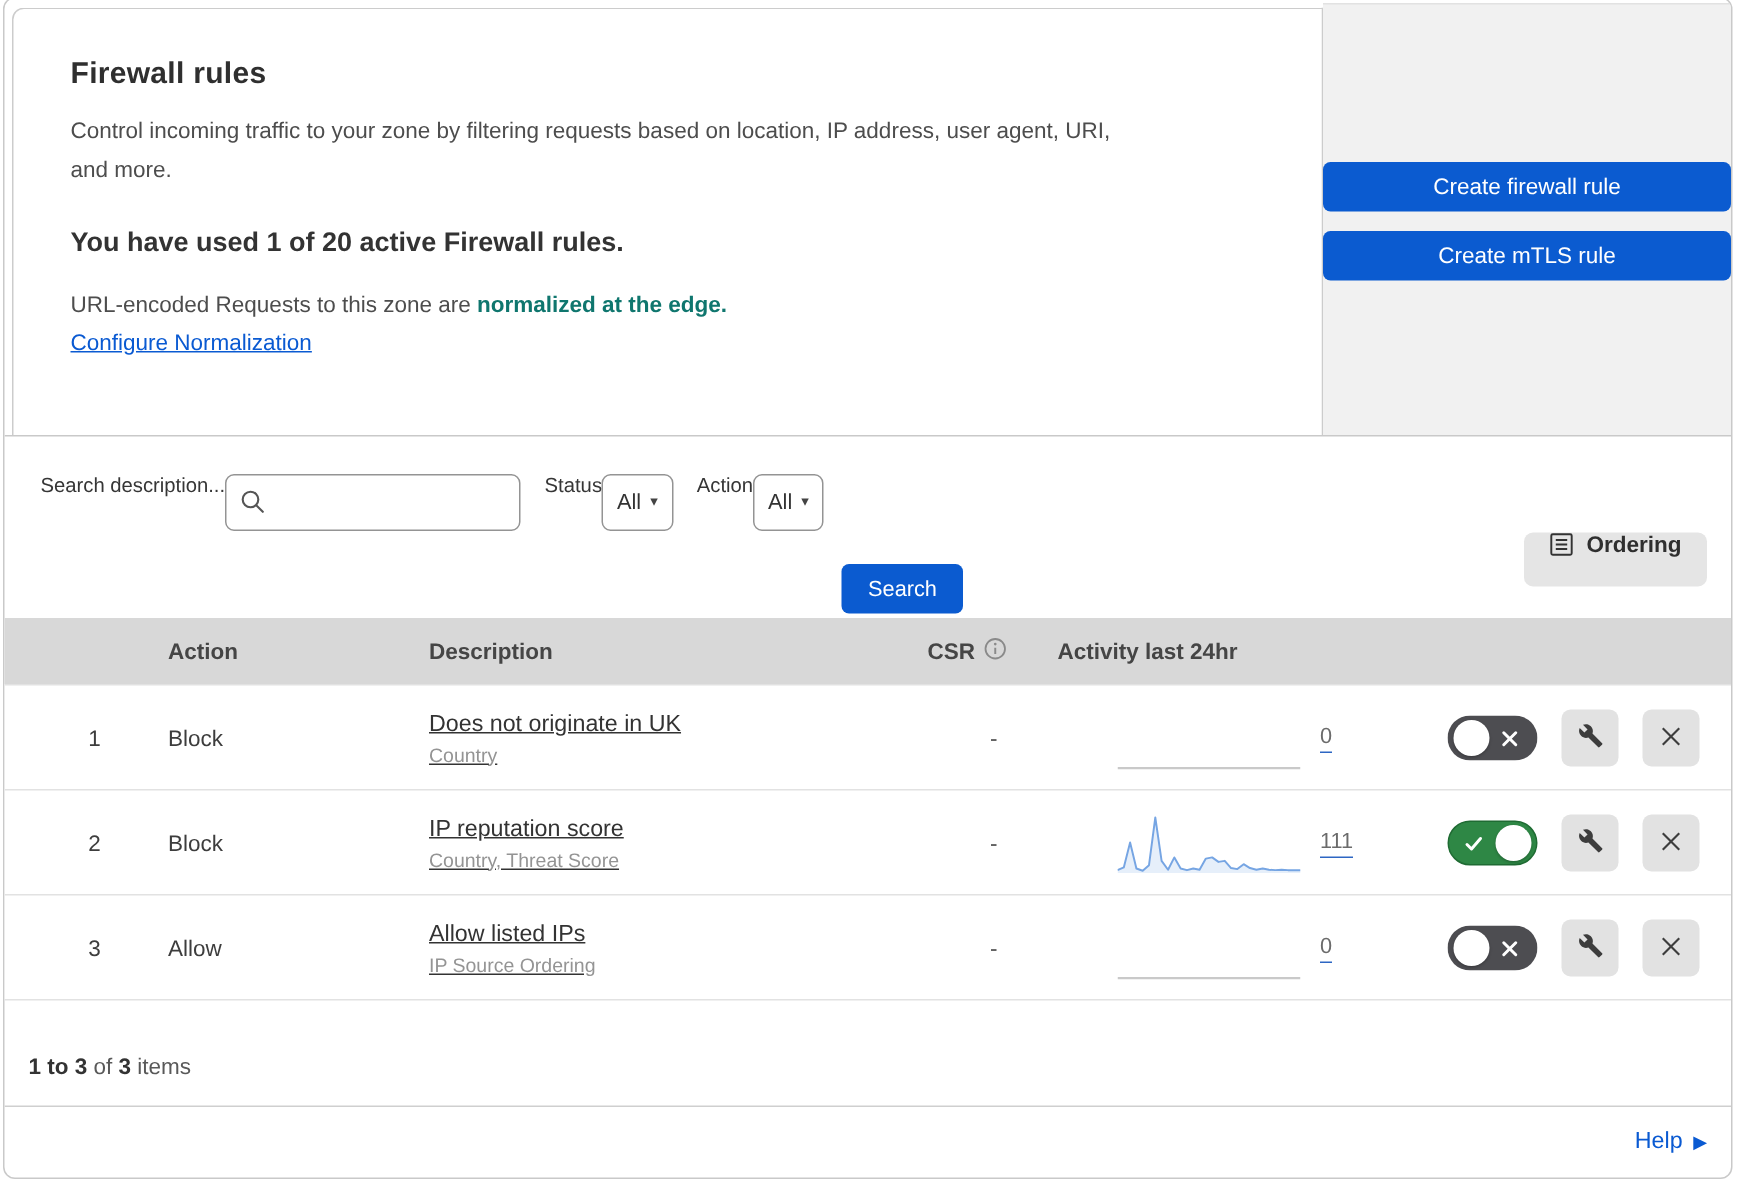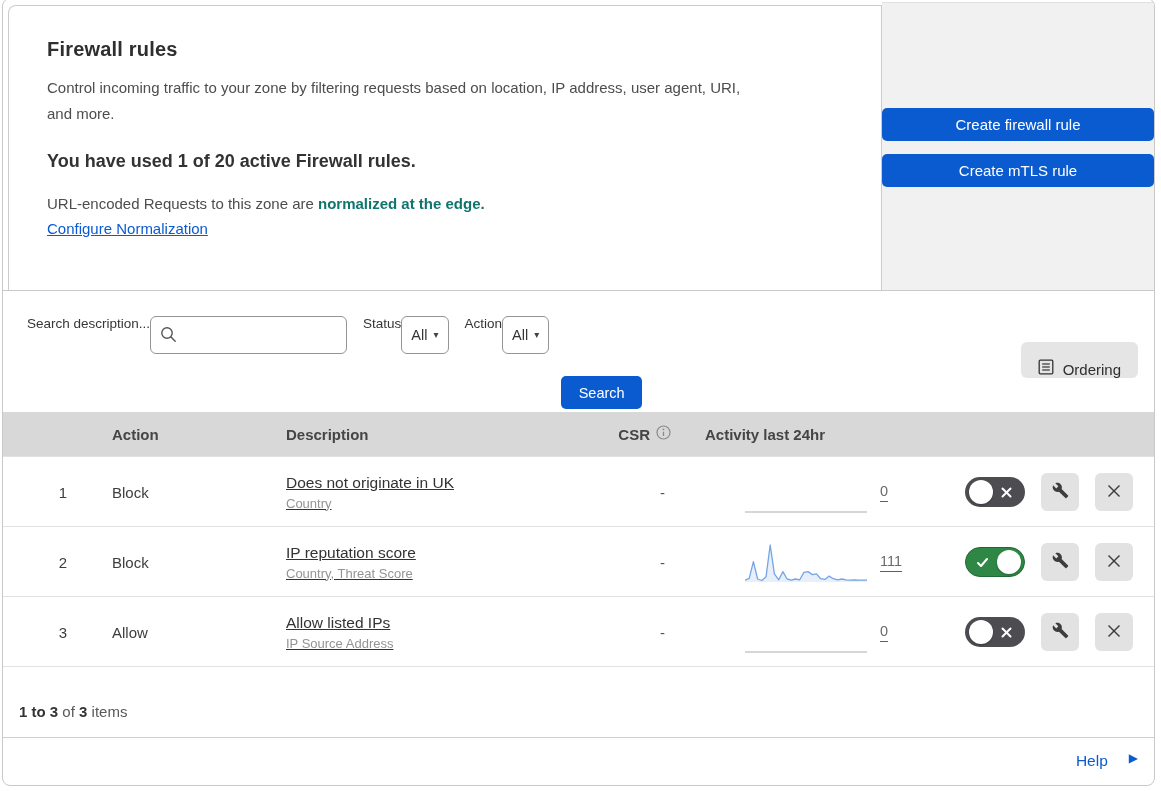--- a/index.html
+++ b/index.html
@@ -39,23 +39,23 @@
   .flabel{font-size:13.5px;color:#363636;margin-bottom:7px;}
   .search-box{position:relative;width:197px;}
   .search-box input{width:197px;height:38px;border:1px solid #949494;border-radius:6px;
     padding:0 10px 0 34px;font-size:14px;font-family:inherit;color:#333;outline:none;background:#fff;}
   .search-icon-wrap{position:absolute;left:10px;top:10px;width:17px;height:17px;}
   .select-box{height:38px;border:1px solid #949494;border-radius:6px;background:#fff;
     padding:0 9px;display:flex;align-items:center;gap:6px;font-size:14.5px;color:#333;cursor:pointer;}
   .caret{font-size:10px;color:#444;line-height:1;}
   .btn-search{align-self:flex-end;margin-bottom:3px;width:81px;height:33px;background:var(--primary-blue);
     color:#fff;border:none;border-radius:5px;font-size:14.5px;font-family:inherit;cursor:pointer;margin-left:-4px;}
-  .btn-ordering{position:absolute;right:16px;top:51px;height:36px;padding:0 17px;background:#e5e5e5;
+  .btn-ordering{position:absolute;right:16px;top:64px;height:36px;padding:0 17px;background:#e5e5e5;
     border:none;border-radius:6px;font-size:15px;font-family:inherit;color:#2f2f2f;cursor:pointer;
-    display:flex;align-items:flex-end;gap:9px;}
+    display:flex;align-items:flex-start;gap:9px;font-weight:bold;}
 
   
   .grid{display:grid;grid-template-columns:96px 175px 315px 90px 245px 1fr;align-items:center;}
   .thead{height:44px;background:var(--header-gray);font-size:15px;font-weight:600;color:#454545;}
   .th-action{padding-left:13px;}
   .th-desc{padding-left:12px;}
   .th-csr{justify-self:end;padding-right:8px;display:flex;align-items:center;gap:6px;}
   .th-activity{padding-left:26px;}
   .trow{height:70px;border-top:1px solid #e2e2e2;background:#fff;}
   .trow:first-of-type{border-top:none;}
@@ -85,21 +85,21 @@
   .toggle.on .t-check{display:block;left:10px;}
   .iconbtn{width:38px;height:38px;background:#e2e2e2;border:none;border-radius:6px;cursor:pointer;
     display:flex;align-items:center;justify-content:center;padding:0;}
 
   
   .t-footer{height:71px;border-top:1px solid #e2e2e2;padding:36px 0 0 16px;font-size:15px;color:#595959;}
   .t-footer b{color:#333;}
   .help-bar{height:46px;border-top:1px solid #cfcfcf;display:flex;align-items:center;
     justify-content:flex-end;padding-right:16px;}
   .help-link{font-size:15.5px;color:var(--link-blue);cursor:pointer;text-decoration:none;
-    display:flex;align-items:flex-start;gap:21px;}
+    display:flex;align-items:center;gap:7px;}
   .help-arrow{font-size:12px;line-height:1;}
 </style>
 </head>
 <body>
 
 <div class="page">
 
   <div class="top-row">
     <section class="intro-card">
       <h1>Firewall rules</h1>
@@ -248,21 +248,21 @@
             </svg></span>
       </button>
     </div>
   </div>
 
   <div class="grid trow">
     <div class="c-idx">3</div>
     <div class="c-action">Allow</div>
     <div class="c-desc">
       <div class="dtitle">Allow listed IPs</div>
-      <div class="dsub">IP Source Address</div>
+      <div class="dsub">IP Source Ordering</div>
     </div>
     <div class="c-csr">-</div>
     <div class="c-activity">
       <svg class="spark" viewBox="0 0 122 44">
           <line x1="0" y1="41" x2="122" y2="41" stroke="#c9c9c9" stroke-width="1.5"></line>
         </svg>
       <span class="count">0</span>
     </div>
     <div class="c-controls">
       <button class="toggle off">

